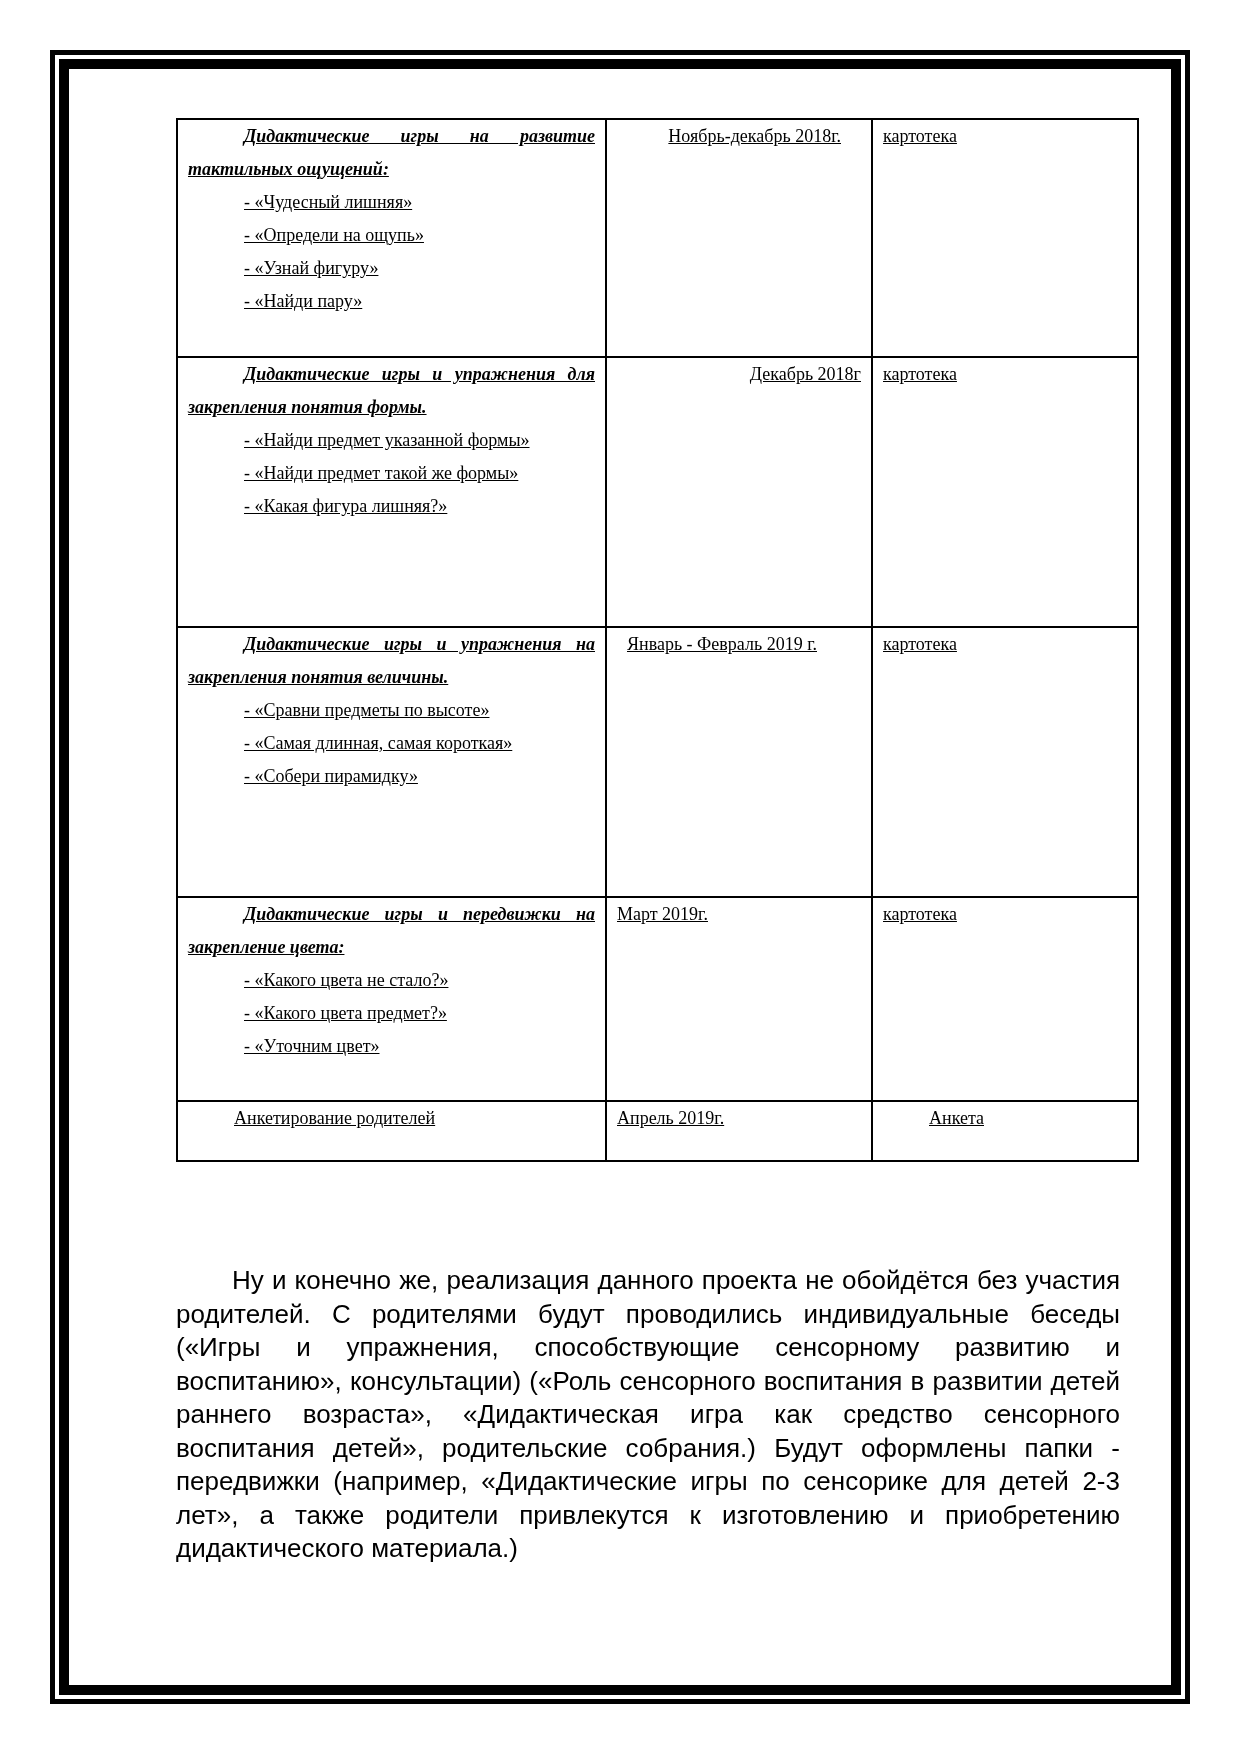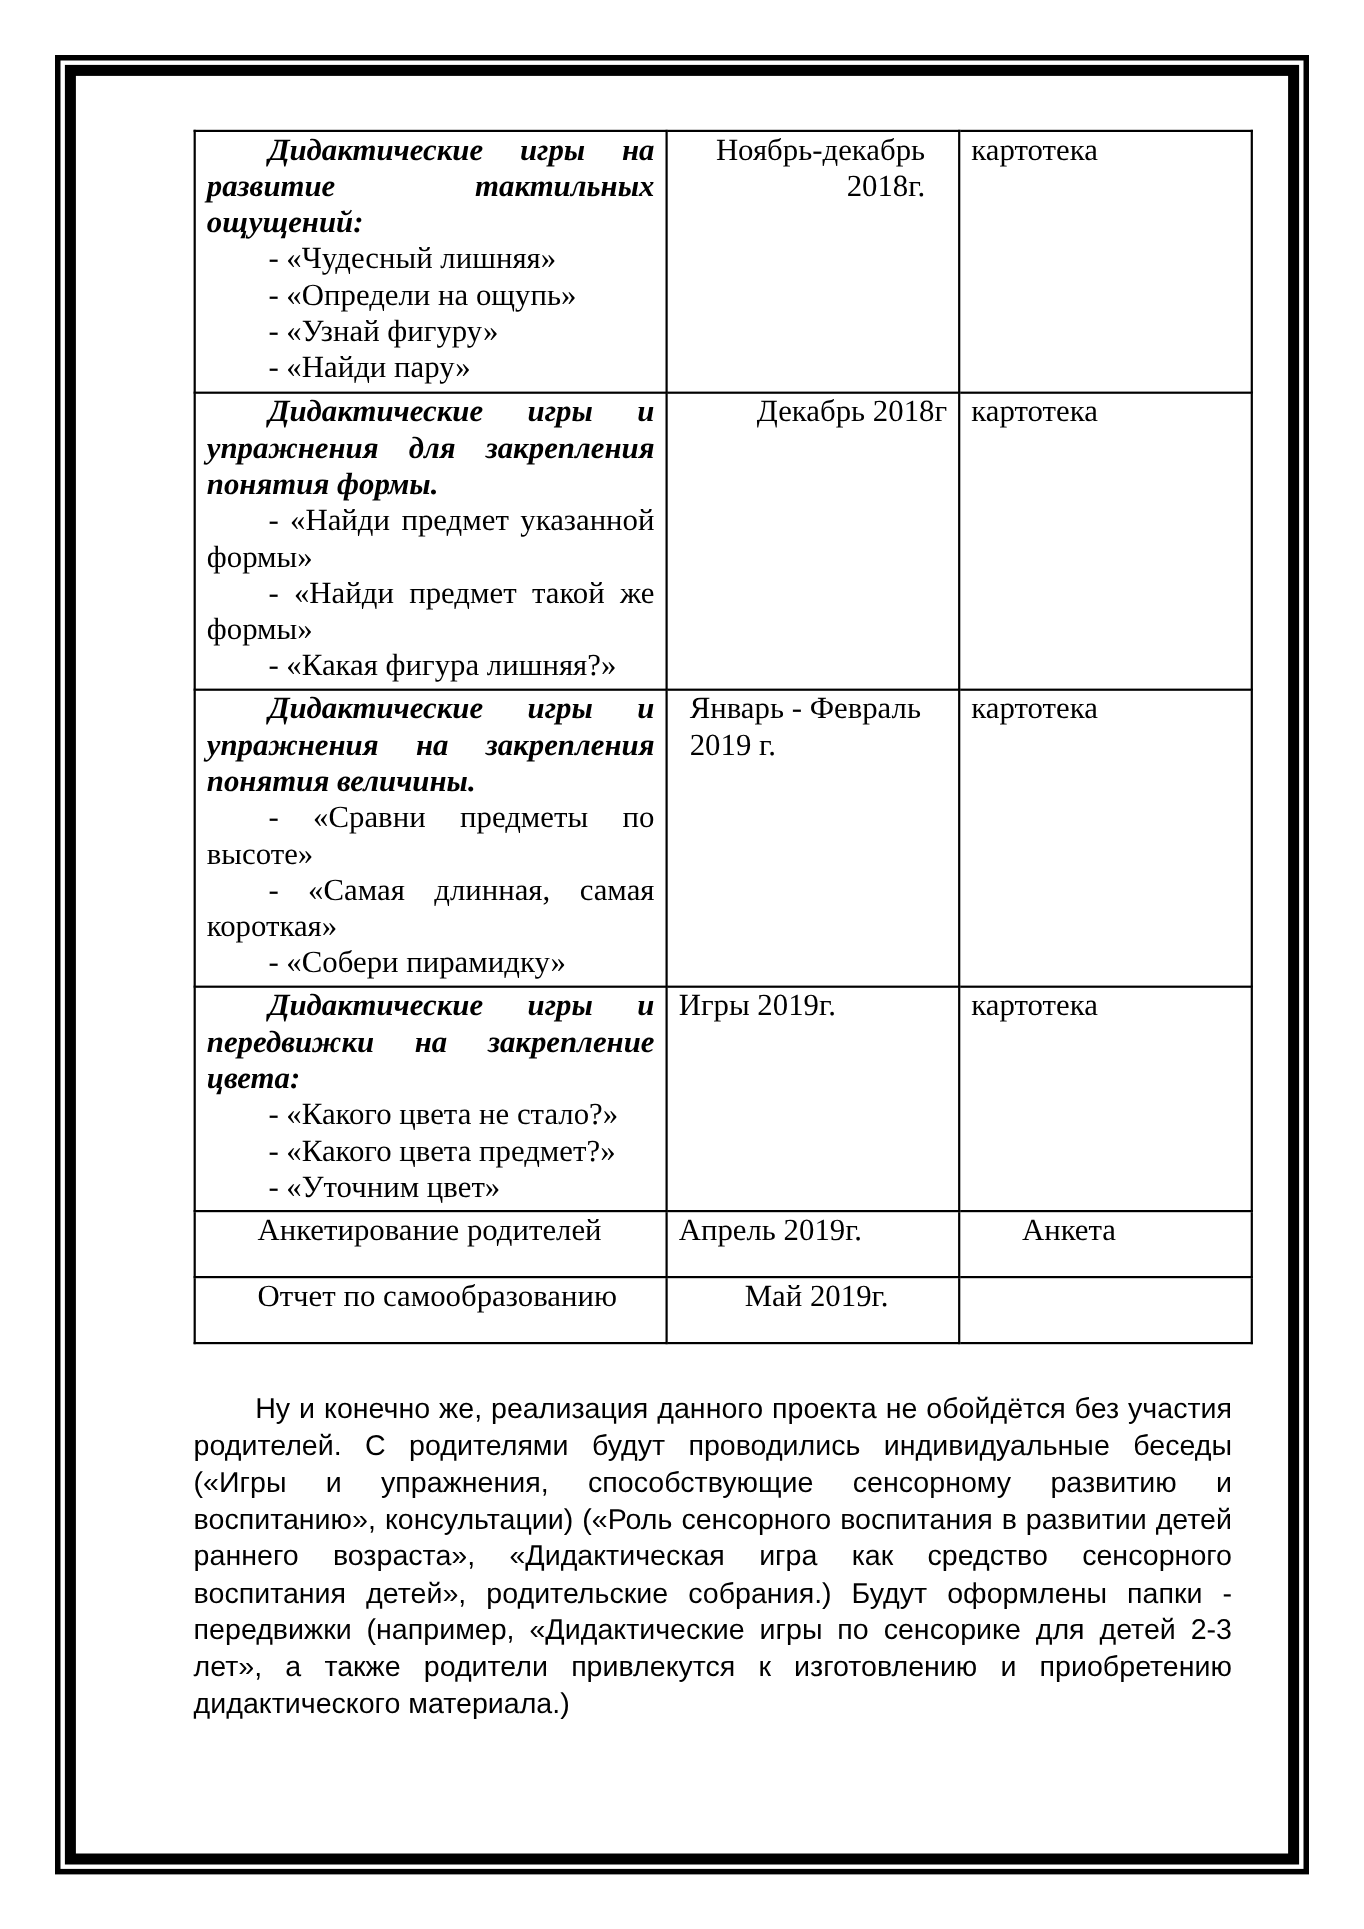--- a/index.html
+++ b/index.html
@@ -3,21 +3,21 @@
 <meta charset="utf-8">
 <style>
   html, body { margin: 0; padding: 0; background: #ffffff; }
   body { width: 1240px; height: 1754px; position: relative; overflow: hidden;
          font-family: "Liberation Serif", "DejaVu Serif", serif; color: #000; }
   .frame-outer { position: absolute; left: 50px; top: 50px; width: 1140px; height: 1654px;
                  border: 5px solid #000; box-sizing: border-box; }
   .frame-inner { position: absolute; left: 59px; top: 59px; width: 1122px; height: 1636px;
                  border: 10px solid #000; box-sizing: border-box; }
   table.plan { position: absolute; left: 176px; top: 118px; width: 961px;
-               border-collapse: collapse; table-layout: fixed; font-size: 28px; line-height: 33px; }
+               border-collapse: collapse; table-layout: fixed; font-size: 18px; line-height: 33px; text-decoration: underline; }
   table.plan td { border: 2px solid #000; vertical-align: top; padding: 0 10px 0 10px; }
   col.c1 { width: 429px; } col.c2 { width: 266px; } col.c3 { width: 266px; }
   .title { font-weight: bold; font-style: italic; text-align: justify; text-align-last: justify; text-indent: 56px; }
   .title.last { text-align-last: left; }
   .item { display: block; padding-left: 56px; }
   .item-j { display: block; text-indent: 56px; text-align: justify; }
   .r1 td { height: 236px; } .r2 td { height: 268px; } .r3 td { height: 268px; }
   .r4 td { height: 202px; } .r5 td { height: 58px; } .r6 td { height: 58px; }
   .center { text-align: left; }
   .plain { padding-left: 56px !important; }
@@ -81,44 +81,33 @@
     </td>
   </tr>
   <tr class="r4">
     <td>
       <div class="title last">Дидактические игры и передвижки на закрепление цвета:</div>
       <span class="item">- «Какого цвета не стало?»</span>
       <span class="item">- «Какого цвета предмет?»</span>
       <span class="item">- «Уточним цвет»</span>
     </td>
     <td class="center">
-      <span>Игры 2019г.</span>
+      <span>Март 2019г.</span>
     </td>
     <td class="center">
       <span>картотека</span>
     </td>
   </tr>
   <tr class="r5">
     <td class="plain">
       <span>Анкетирование родителей</span>
     </td>
     <td class="center">
       <span>Апрель 2019г.</span>
     </td>
     <td style="padding-left:56px;">
       <span>Анкета</span>
     </td>
   </tr>
-  <tr class="r6">
-    <td class="plain">
-      <span>Отчет по самообразованию</span>
-    </td>
-    <td style="padding-left:70px;">
-      <span>Май 2019г.</span>
-    </td>
-    <td>
-      <span></span>
-    </td>
-  </tr>
 </tbody>
   </table>
 
 <p class="para">Ну и конечно же, реализация данного проекта не обойдётся без участия родителей. С родителями будут  проводились индивидуальные беседы («Игры и упражнения, способствующие сенсорному развитию и воспитанию», консультации) («Роль сенсорного воспитания в развитии детей раннего возраста»,  «Дидактическая игра как средство сенсорного воспитания детей», родительские собрания.) Будут оформлены папки - передвижки (например, «Дидактические игры по сенсорике для детей 2-3 лет», а также родители привлекутся к изготовлению и приобретению дидактического материала.)</p>
 
 </body></html>

